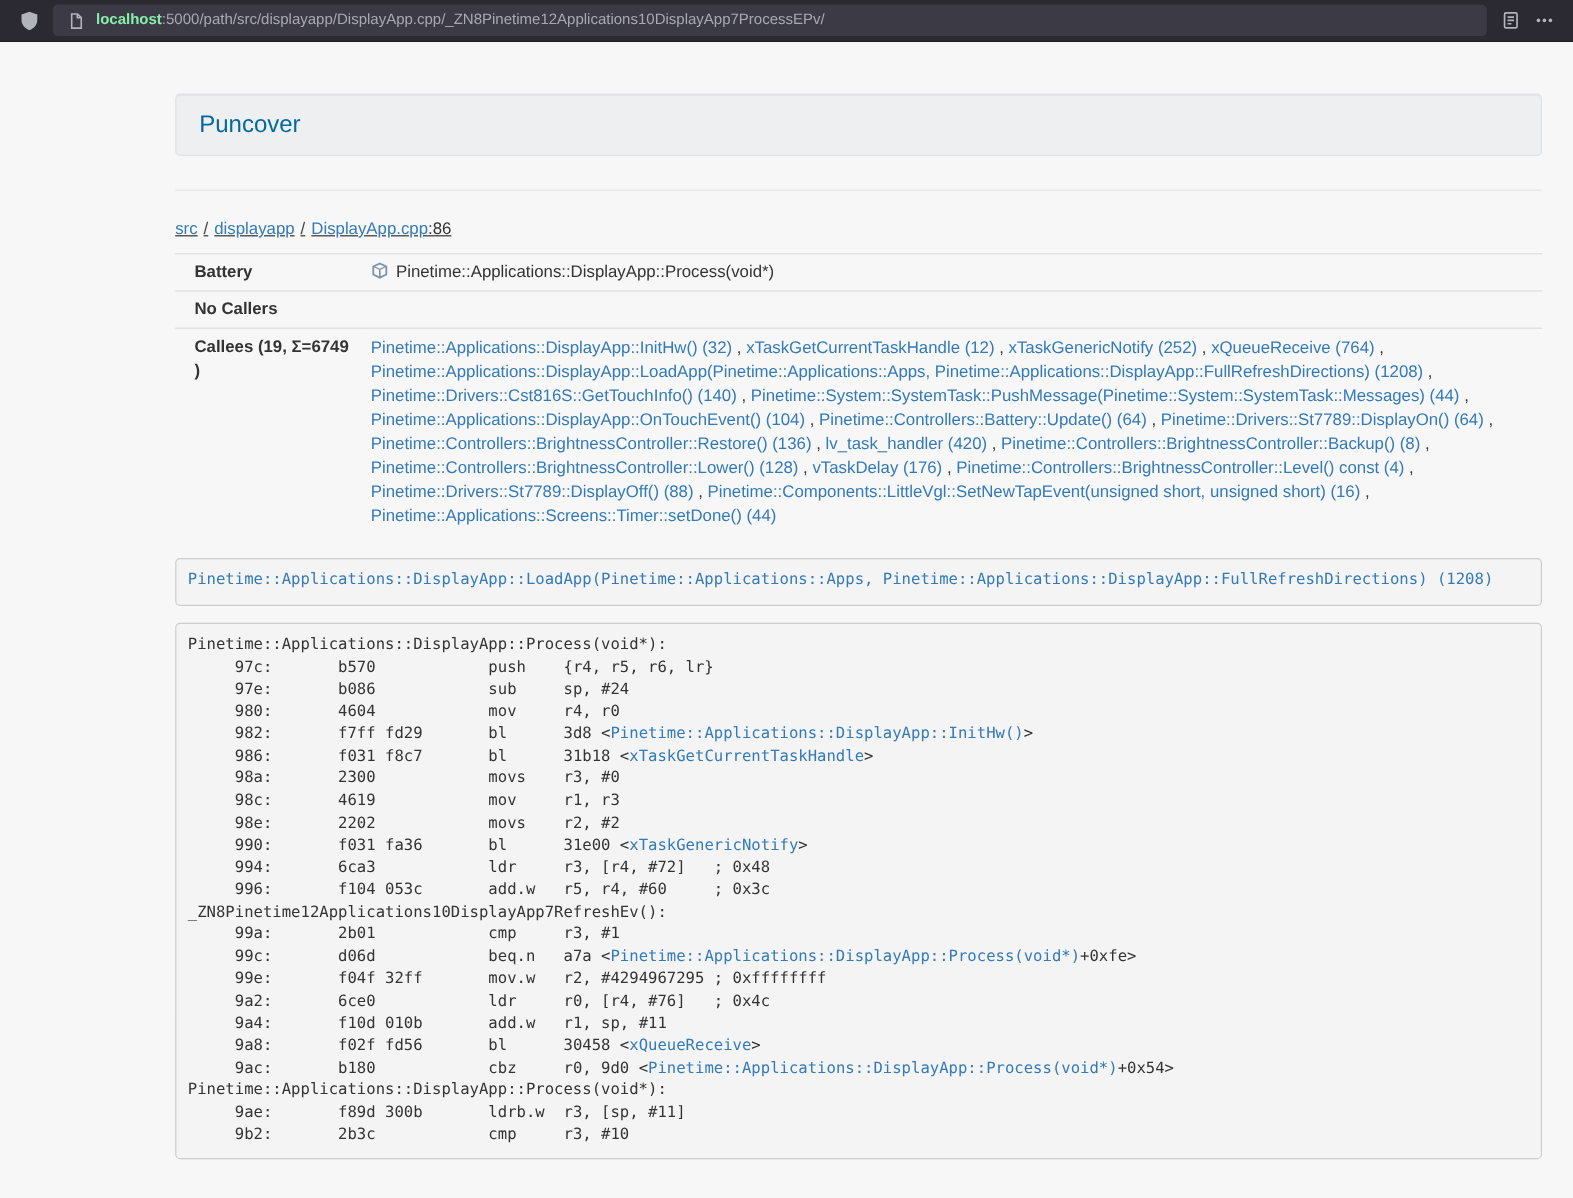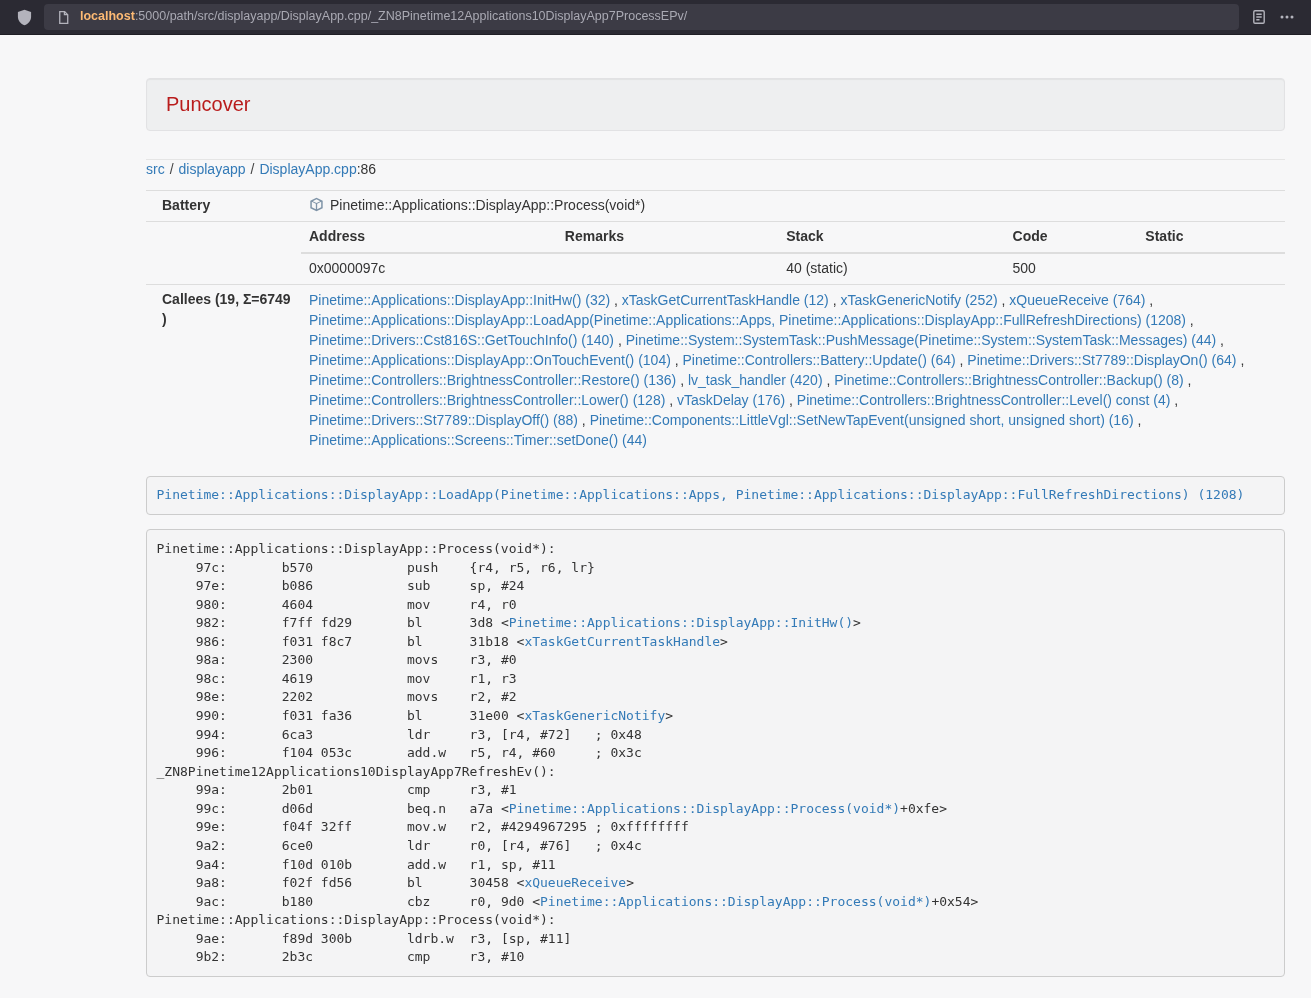--- a/index.html
+++ b/index.html
@@ -22,35 +22,35 @@
   }
   .urlbar {
     flex: 1 1 auto; min-width: 0; height: 26px; margin: 0 6px;
     background: #3c3b45; border-radius: 4px;
     display: flex; align-items: center; padding: 0 10px; gap: 8px; box-sizing: border-box;
   }
   .url-text {
     font-size: 12.5px; color: #a9a9b3; white-space: nowrap; overflow: hidden;
     text-overflow: clip; flex: 1 1 auto;
   }
-  .url-host { color: #fdba74; font-weight: 600; }
+  .url-host { color: #86efac; font-weight: 600; }
 
   
   .page { width: 1139px; margin-left: 146px; padding-top: 43px; }
 
   .well {
     background: #eeeff0; border: 1px solid #e2e2e4; border-radius: 4px;
     padding: 13px 19px; box-shadow: inset 0 1px 1px rgba(0,0,0,.05);
     box-sizing: border-box;
   }
-  .page-title { font-size: 20px; line-height: 24px; color: #b91c1c; text-align: right; }
+  .page-title { font-size: 20px; line-height: 24px; color: #0369a1; text-align: right; }
 
   hr.divider { height: 0; border: 0; border-top: 1px solid #e5e5e5; margin: 28px 0 0 0; }
 
-  .breadcrumb { font-size: 14px; }
+  .breadcrumb { margin-top: 22px; font-size: 14px; text-decoration: underline; }
   .breadcrumb .sep { color: #444; margin: 0 5px; }
   .breadcrumb .suffix { color: #333; }
 
   table.symbol { width: 100%; border-collapse: collapse; margin-top: 10px; }
   table.symbol > tbody > tr > th,
   table.symbol > tbody > tr > td {
     border-top: 1px solid #ddd; padding: 5px 8px; text-align: left;
     vertical-align: top; box-sizing: border-box; font-size: 14px;
   }
   table.symbol > tbody > tr > th {
@@ -131,43 +131,22 @@
     <tbody>
       <tr>
         <th>Battery</th>
         <td class="func-cell">
           <svg class="octicon" width="15" height="15" viewBox="0 0 16 16" fill="#7e93a7">
               <path d="M8 0.8 14.6 4v8L8 15.2 1.4 12V4L8 0.8zM3 5.1v5.9l4.3 2.1V7.2L3 5.1zm10 0L8.7 7.2v5.9L13 11V5.1zM8 2.5 4 4.4l4 2 4-2-4-1.9z"></path>
             </svg><span>Pinetime::Applications::DisplayApp::Process(void*)</span>
         </td>
       </tr>
       <tr>
-        <th></th>
-        <td class="nested-cell">
-          <table class="details">
-            <thead>
-              <tr>
-                <th>Address</th>
-                <th>Remarks</th>
-                <th>Stack</th>
-                <th>Code</th>
-                <th>Static</th>
-              </tr>
-            </thead>
-            <tbody>
-              <tr>
-                <td>0x0000097c</td>
-                <td></td>
-                <td>40 (static)</td>
-                <td>500</td>
-                <td></td>
-              </tr>
-            </tbody>
-          </table>
-        </td>
+        <th>No Callers</th>
+        <td></td>
       </tr>
       <tr>
         <th>Callees (19, Σ=6749 )</th>
         <td class="callees-cell"><a>Pinetime::Applications::DisplayApp::InitHw() (32)</a> , <a>xTaskGetCurrentTaskHandle (12)</a> , <a>xTaskGenericNotify (252)</a> , <a>xQueueReceive (764)</a> , <a>Pinetime::Applications::DisplayApp::LoadApp(Pinetime::Applications::Apps, Pinetime::Applications::DisplayApp::FullRefreshDirections) (1208)</a> , <a>Pinetime::Drivers::Cst816S::GetTouchInfo() (140)</a> , <a>Pinetime::System::SystemTask::PushMessage(Pinetime::System::SystemTask::Messages) (44)</a> , <a>Pinetime::Applications::DisplayApp::OnTouchEvent() (104)</a> , <a>Pinetime::Controllers::Battery::Update() (64)</a> , <a>Pinetime::Drivers::St7789::DisplayOn() (64)</a> , <a>Pinetime::Controllers::BrightnessController::Restore() (136)</a> , <a>lv_task_handler (420)</a> , <a>Pinetime::Controllers::BrightnessController::Backup() (8)</a> , <a>Pinetime::Controllers::BrightnessController::Lower() (128)</a> , <a>vTaskDelay (176)</a> , <a>Pinetime::Controllers::BrightnessController::Level() const (4)</a> , <a>Pinetime::Drivers::St7789::DisplayOff() (88)</a> , <a>Pinetime::Components::LittleVgl::SetNewTapEvent(unsigned short, unsigned short) (16)</a> , <a>Pinetime::Applications::Screens::Timer::setDone() (44)</a></td>
       </tr>
     </tbody>
   </table>
 
   <pre class="codebox snippet"><a>Pinetime::Applications::DisplayApp::LoadApp(Pinetime::Applications::Apps, Pinetime::Applications::DisplayApp::FullRefreshDirections) (1208)</a></pre>
 

